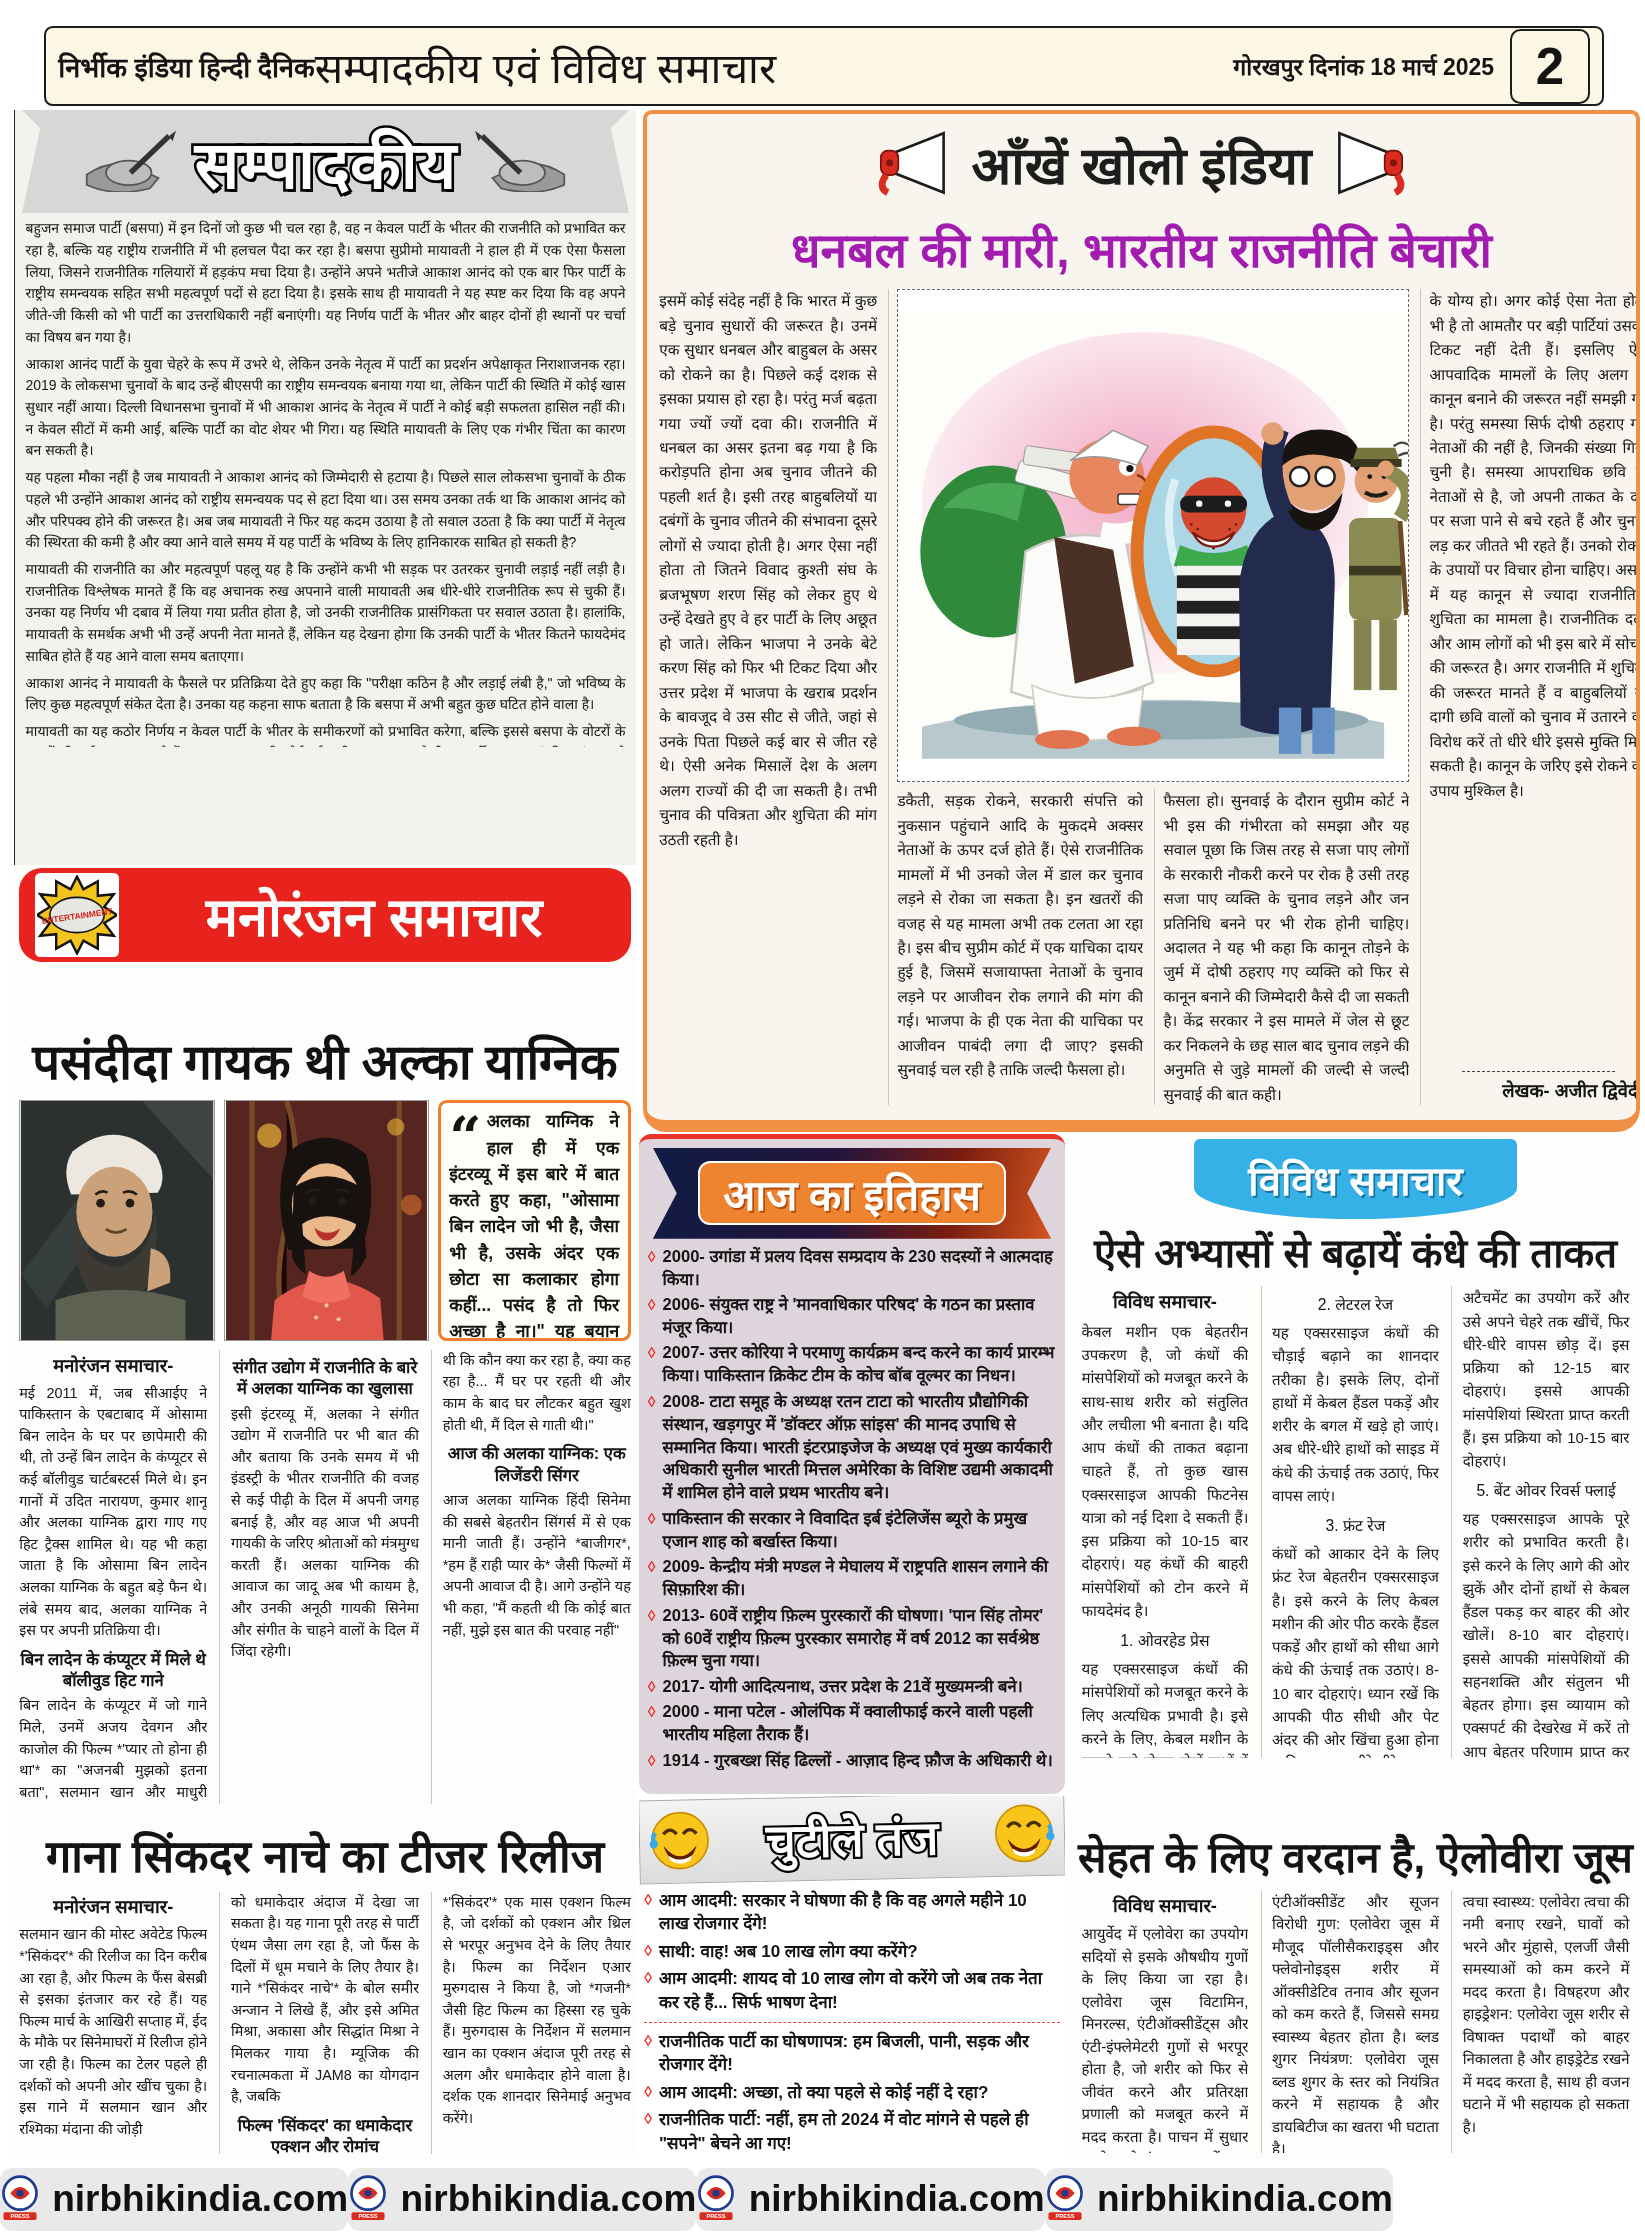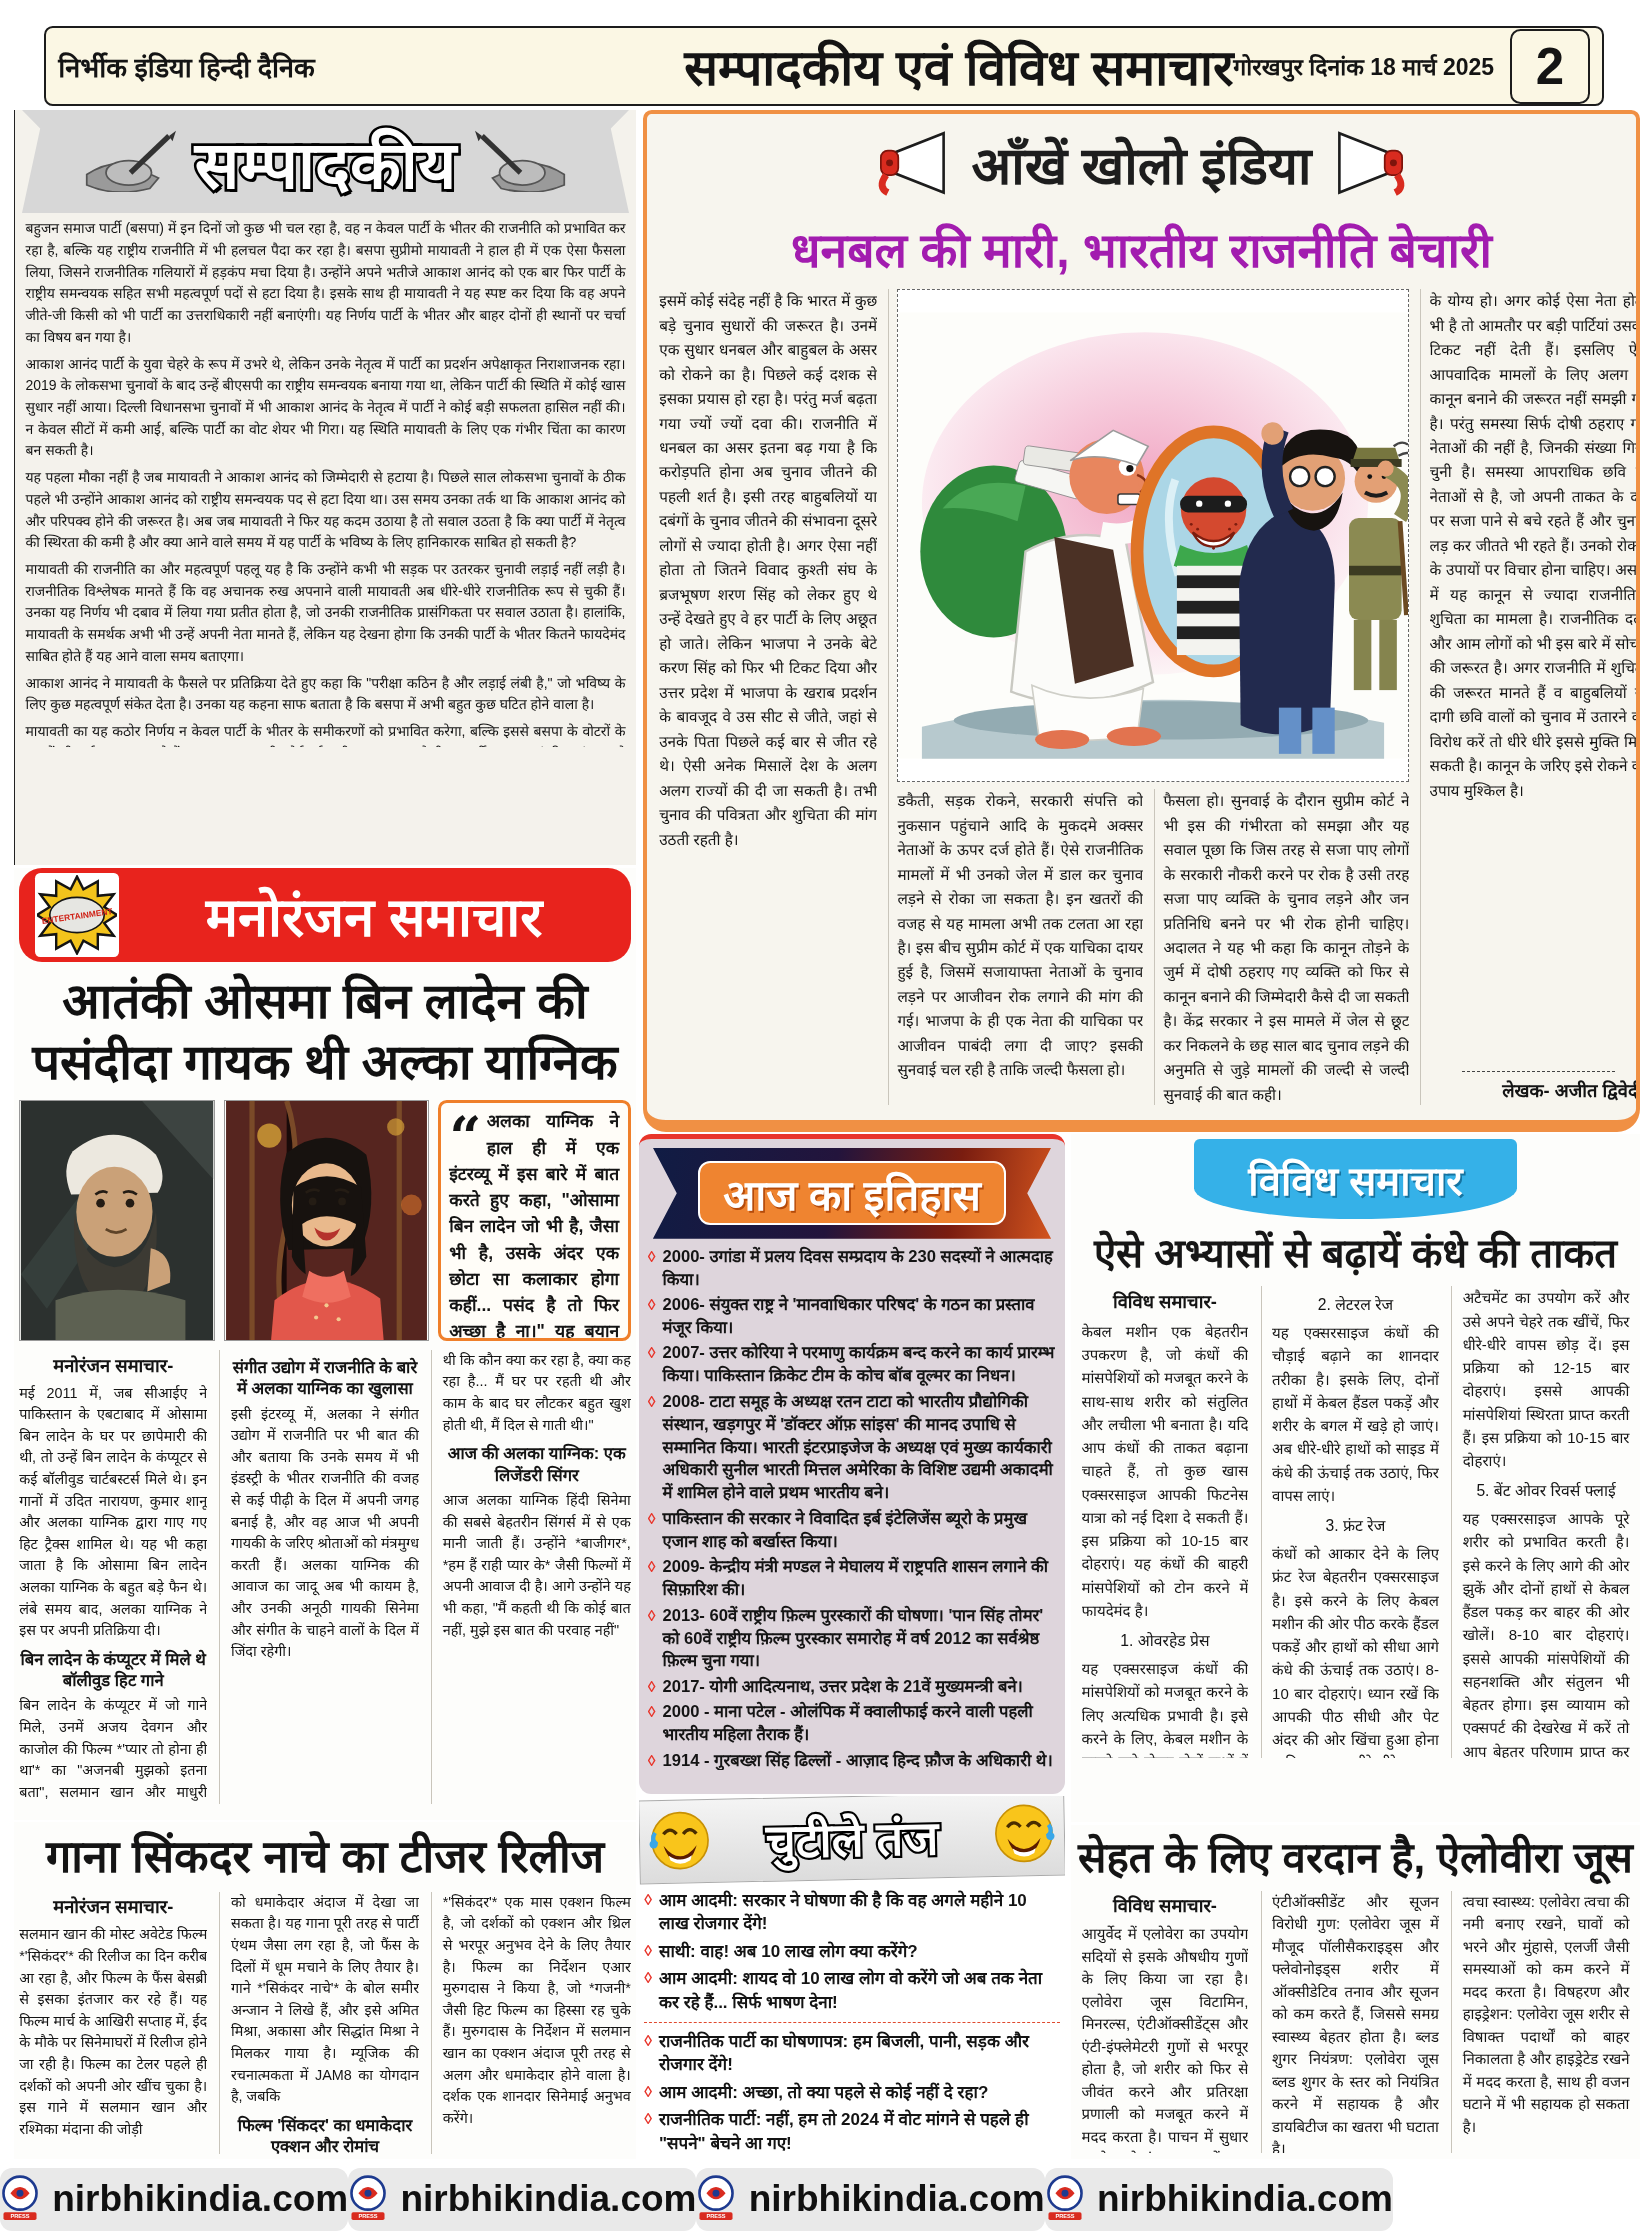--- a/index.html
+++ b/index.html
@@ -12,21 +12,21 @@
   .abs{position:absolute;}
   .hidden-overflow{overflow:hidden;}
 
   
   .masthead-bar{
     left:44px;top:26px;width:1560px;height:80px;
     background:#fbf7e4;border:2.6px solid #1c1c1c;border-radius:8.7px;
     display:flex;align-items:center;box-sizing:border-box;padding:0 12.2px;
   }
   .masthead-left{font-size:27px;font-weight:800;letter-spacing:0;}
-  .masthead-center{flex:1;text-align:right;font-size:50px;font-weight:700;}
+  .masthead-center{flex:1;text-align:left;font-size:42px;font-weight:400;}
   .masthead-date{font-size:23px;font-weight:700;margin-right:15.7px;white-space:nowrap;}
   .pageno-box{
     width:80px;height:75px;border:2.6px solid #1c1c1c;border-radius:10.5px;
     display:flex;align-items:center;justify-content:center;
     font-size:51px;font-weight:600;background:#fbf7e4;box-sizing:border-box;
   }
 
   
   .editorial{
     left:14px;top:110px;width:622px;height:755px;
@@ -340,21 +340,21 @@
     <div class="ent-burst">
       <svg width="80" height="80" viewBox="0 0 100 100">
         <polygon points="50,2 58,18 76,8 76,26 96,24 84,40 100,50 84,60 96,76 76,74 76,92 58,82 50,98 42,82 24,92 24,74 4,76 16,60 0,50 16,40 4,24 24,26 24,8 42,18" fill="#f3c41c" stroke="#141414" stroke-width="3"></polygon>
         <ellipse cx="50" cy="50" rx="34" ry="22" fill="#e6e6e2" stroke="#141414" stroke-width="2"></ellipse>
         <text x="50" y="55" text-anchor="middle" font-size="10.5" font-weight="bold" fill="#d02318" transform="rotate(-8 50 50)">ENTERTAINMENT</text>
       </svg>
     </div>
     <div class="ent-banner-title">मनोरंजन समाचार</div>
   </div>
   <div class="ent-headline">
-    <span>आतंकी ओसमा बिन लादेन की</span><br>
+    <br>
     <span>पसंदीदा गायक थी अल्का याग्निक</span>
   </div>
   <div class="ent-media">
     <div class="photo" style="width:194px;">
       <svg viewBox="0 0 222 276">
         <rect width="222" height="276" fill="#2c312f"></rect>
         <path d="M140 0 L222 90 L222 0 Z" fill="#3d4441"></path>
         <path d="M0 200 L120 40 L150 60 L30 240 Z" fill="#394440" opacity="0.7"></path>
         <path d="M60 58 q50-40 96 4 q14 26 2 44 l-100 2 q-12-30 2-50z" fill="#ece8df"></path>
         <ellipse cx="108" cy="128" rx="44" ry="52" fill="#caa178"></ellipse>

